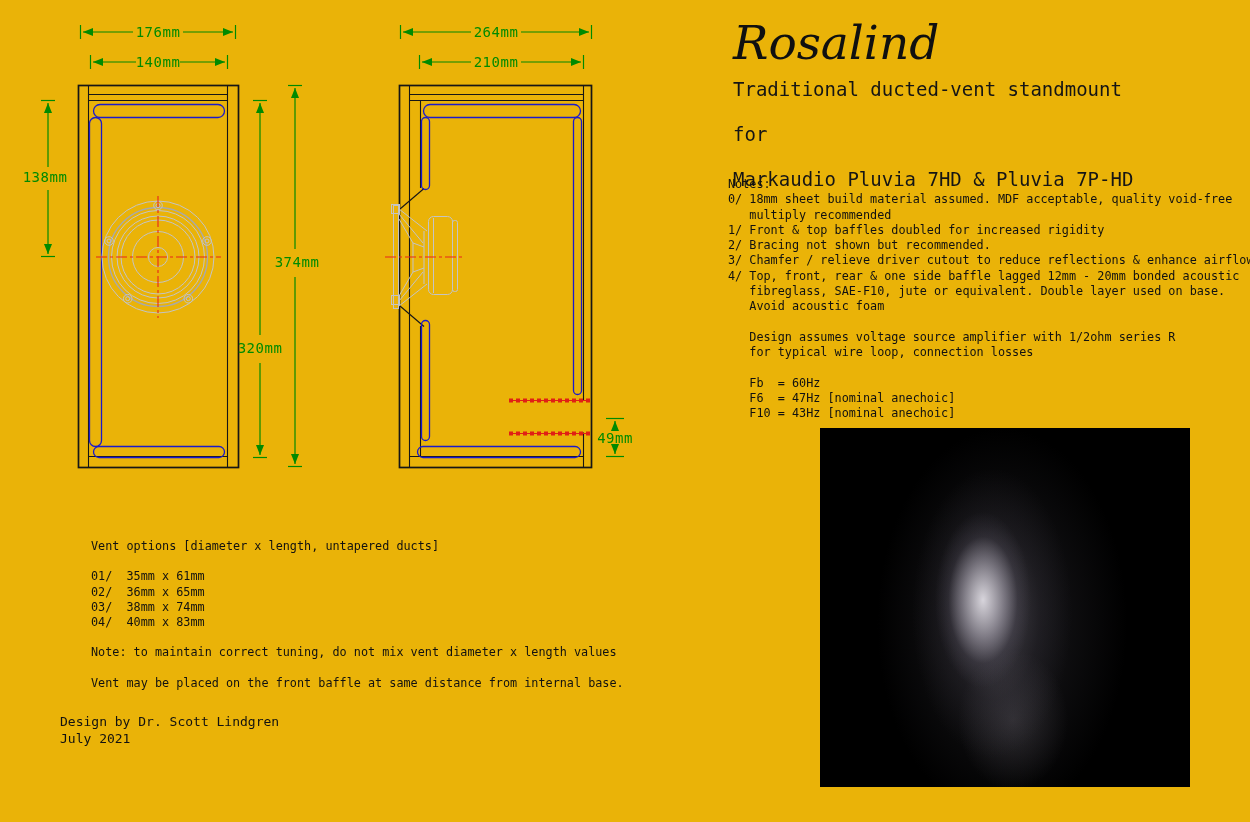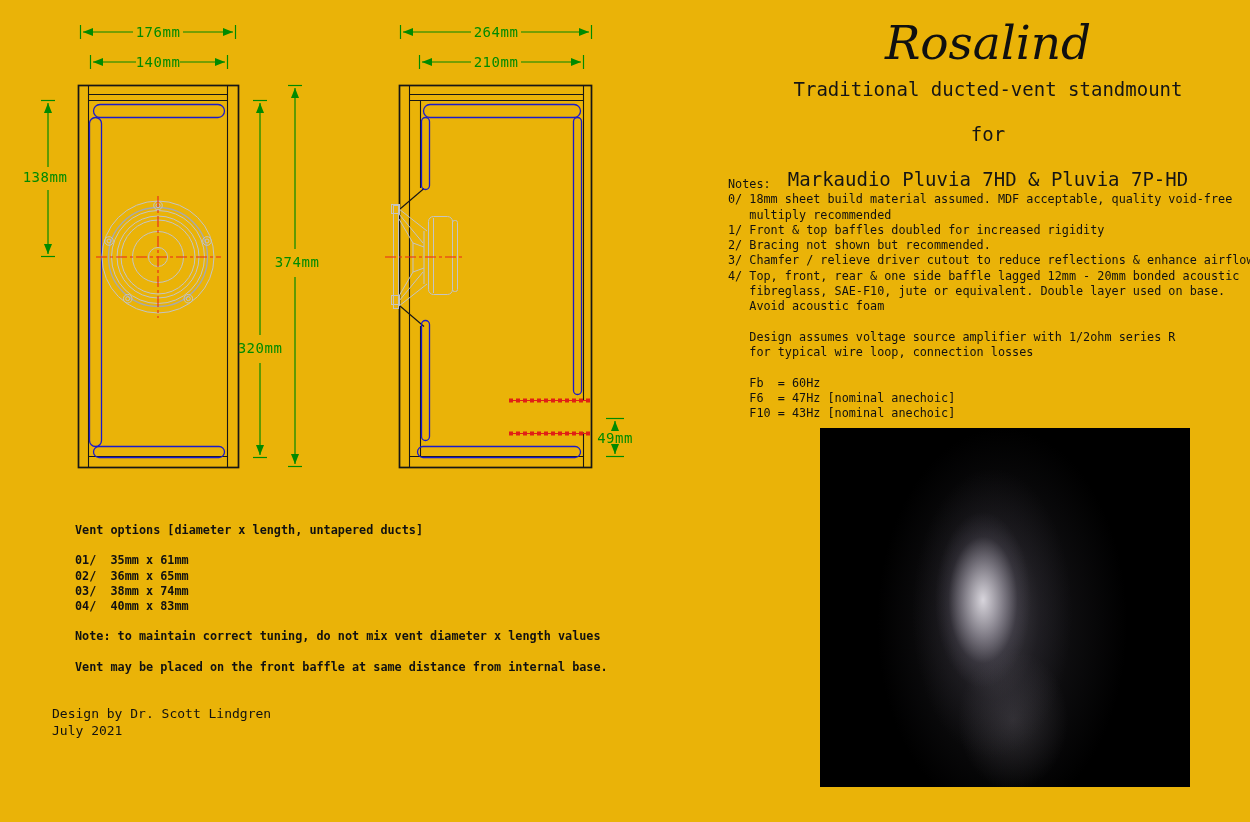--- a/index.html
+++ b/index.html
@@ -13,29 +13,29 @@
   .lag{stroke:#1a1acc;fill:none;stroke-width:1.3;}
   .drv{stroke:#c4c4c4;fill:none;stroke-width:1;}
   .drv-dk{stroke:#a9a9a9;fill:none;stroke-width:1.4;}
   .cl{stroke:#e8261a;stroke-width:1.1;fill:none;stroke-dasharray:11 3 3 3;}
   .vent-solid{stroke:#e02015;stroke-width:1.2;fill:none;}
   .vent-dash{stroke:#e02015;stroke-width:4;fill:none;stroke-dasharray:4 3;}
   .dim line{stroke:#008a00;stroke-width:1.2;}
   .dim text{fill:#008a00;font-size:14px;letter-spacing:.5px;
             font-family:"DejaVu Sans Mono","Liberation Mono",monospace;}
   
-  .title-block{position:absolute;left:733px;top:10px;width:510px;text-align:center;}
+  .title-block{position:absolute;left:733px;top:10px;width:510px;text-align:left;}
   .script-title{font-family:"DejaVu Serif","Liberation Serif",serif;font-style:italic;
                 font-weight:400;font-size:47px;line-height:66px;color:#101010;}
   .subtitle{font-size:19px;line-height:22.5px;margin-top:2px;white-space:pre;color:#151515;}
   .notes{position:absolute;left:712px;top:161px;margin:16px;font-size:11.8px;line-height:15.3px;
          white-space:pre;color:#111;}
-  .vent-block{position:absolute;left:75px;top:523px;margin:0;font-size:11.8px;line-height:15.2px;
-         white-space:pre;color:#111;font-weight:bold;}
-  .credit{position:absolute;left:44px;top:698px;margin:8px;font-size:13px;line-height:16.5px;
+  .vent-block{position:absolute;left:75px;top:523px;margin:16px;font-size:11.8px;line-height:15.2px;
+         white-space:pre;color:#111;}
+  .credit{position:absolute;left:44px;top:698px;margin:16px;font-size:13px;line-height:16.5px;
          white-space:pre;color:#111;}
   
   .photo{position:absolute;left:820px;top:428px;width:370px;height:359px;background-color:#000;
     background-image:
       radial-gradient(ellipse 48px 88px at 163px 172px, rgba(224,221,228,.95), rgba(172,167,180,.55) 45%, rgba(92,87,102,.25) 72%, rgba(0,0,0,0) 100%),
       radial-gradient(ellipse 80px 145px at 172px 185px, rgba(132,127,140,.40), rgba(72,68,80,.20) 60%, rgba(0,0,0,0) 100%),
       radial-gradient(ellipse 55px 70px at 193px 292px, rgba(122,117,127,.30), rgba(0,0,0,0) 100%),
       radial-gradient(ellipse 125px 195px at 182px 195px, rgba(54,52,60,.55), rgba(0,0,0,0) 100%);}
 </style>
 </head>

